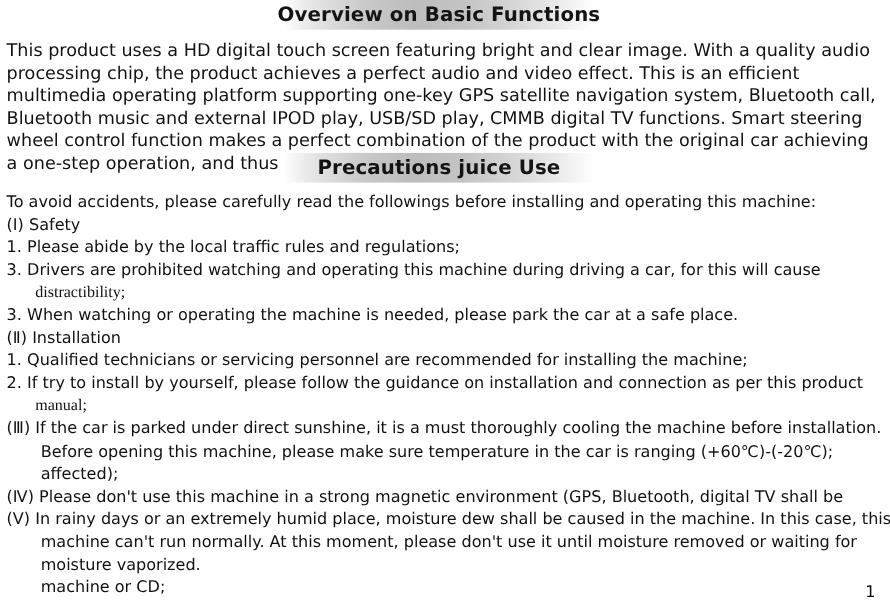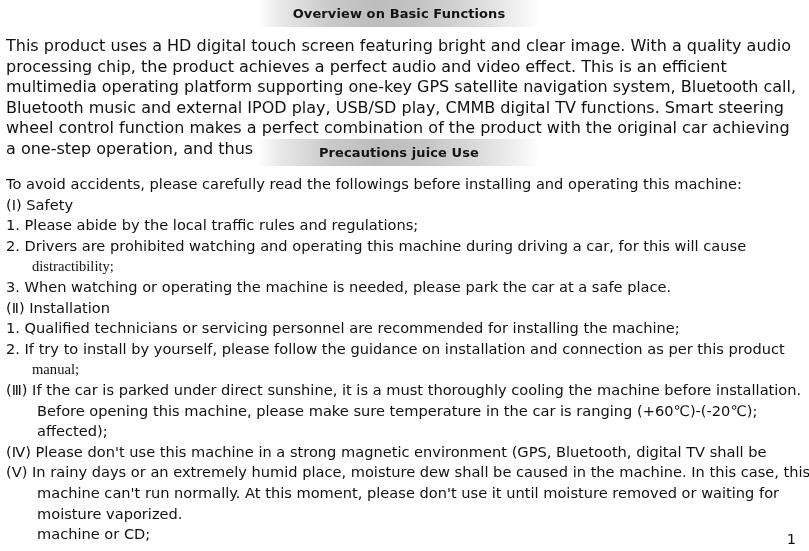--- a/index.html
+++ b/index.html
@@ -35,21 +35,21 @@
         #bdbdbd 42%,
         #c4c4c4 58%,
         #d6d6d6 74%,
         #ededed 90%,
         #ffffff 100%);
     display: flex;
     align-items: center;
     justify-content: center;
   }
   .band-label {
-    font-size: 13px;
+    font-size: 18px;
     font-weight: bold;
     letter-spacing: 0.1px;
     color: #141414;
     white-space: nowrap;
   }
   #band-overview { top: 0px; }
   #band-precautions { top: 139px; }
 
   
   .para {
@@ -101,21 +101,21 @@
   <div class="para" id="overview-body">This product uses a HD digital touch screen featuring bright and clear image. With a quality audio processing chip, the product achieves a perfect audio and video effect. This is an efficient multimedia operating platform supporting one-key GPS satellite navigation system, Bluetooth call, Bluetooth music and external IPOD play, USB/SD play, CMMB digital TV functions. Smart steering wheel control function makes a perfect combination of the product with the original car achieving a one-step operation, and thus this product is ideal for you.</div>
 
   <div class="band" id="band-precautions">
     <span class="band-label">Precautions juice Use</span>
   </div>
 
   <div class="lines" id="precautions-body">
     <span class="line">To avoid accidents, please carefully read the followings before installing and operating this machine:</span>
     <span class="line">(Ⅰ) Safety</span>
     <span class="line">1. Please abide by the local traffic rules and regulations;</span>
-    <span class="line">2. Drivers are prohibited watching and operating this machine during driving a car, for this will cause</span>
+    <span class="line">3. Drivers are prohibited watching and operating this machine during driving a car, for this will cause</span>
     <span class="line cont-2">distractibility;</span>
     <span class="line">3. When watching or operating the machine is needed, please park the car at a safe place.</span>
     <span class="line">(Ⅱ) Installation</span>
     <span class="line">1. Qualified technicians or servicing personnel are recommended for installing the machine;</span>
     <span class="line">2. If try to install by yourself, please follow the guidance on installation and connection as per this product</span>
     <span class="line cont-2">manual;</span>
     <span class="line">(Ⅲ) If the car is parked under direct sunshine, it is a must thoroughly cooling the machine before installation.</span>
     <span class="line cont-3">Before opening this machine, please make sure temperature in the car is ranging (+60℃)-(-20℃);</span>
     <span class="line cont-3">affected);</span>
     <span class="line">(Ⅳ) Please don't use this machine in a strong magnetic environment (GPS, Bluetooth, digital TV shall be</span>

